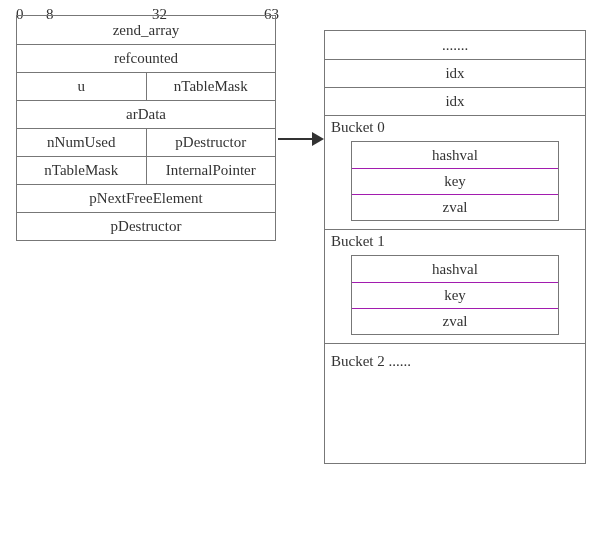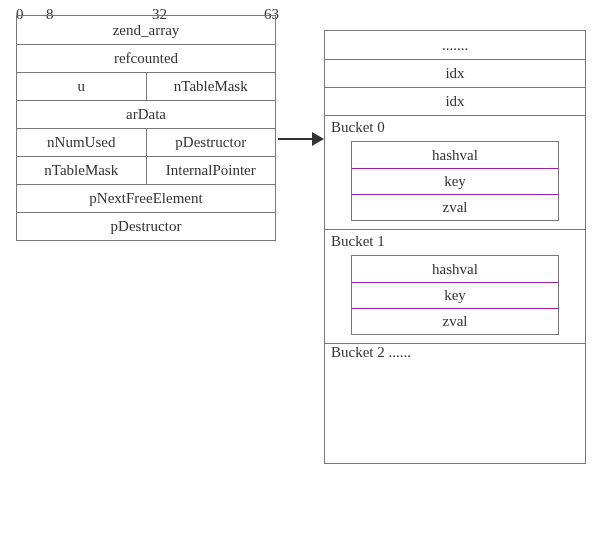--- a/index.html
+++ b/index.html
@@ -115,21 +115,21 @@
     height: 26px;
     display: flex;
     align-items: center;
     justify-content: center;
     border-top: 1px solid #a21caf;
     box-sizing: border-box;
   }
   .irow:first-child { border-top: none; }
   .btrail {
     border-top: 1.5px solid #777;
-    padding: 0 6px;
+    padding: 9px 6px;
     min-height: 120px;
     box-sizing: border-box;
   }
 
   
   .arrow {
     position: absolute;
     left: 278px;
     top: 132px; 
     width: 46px;

